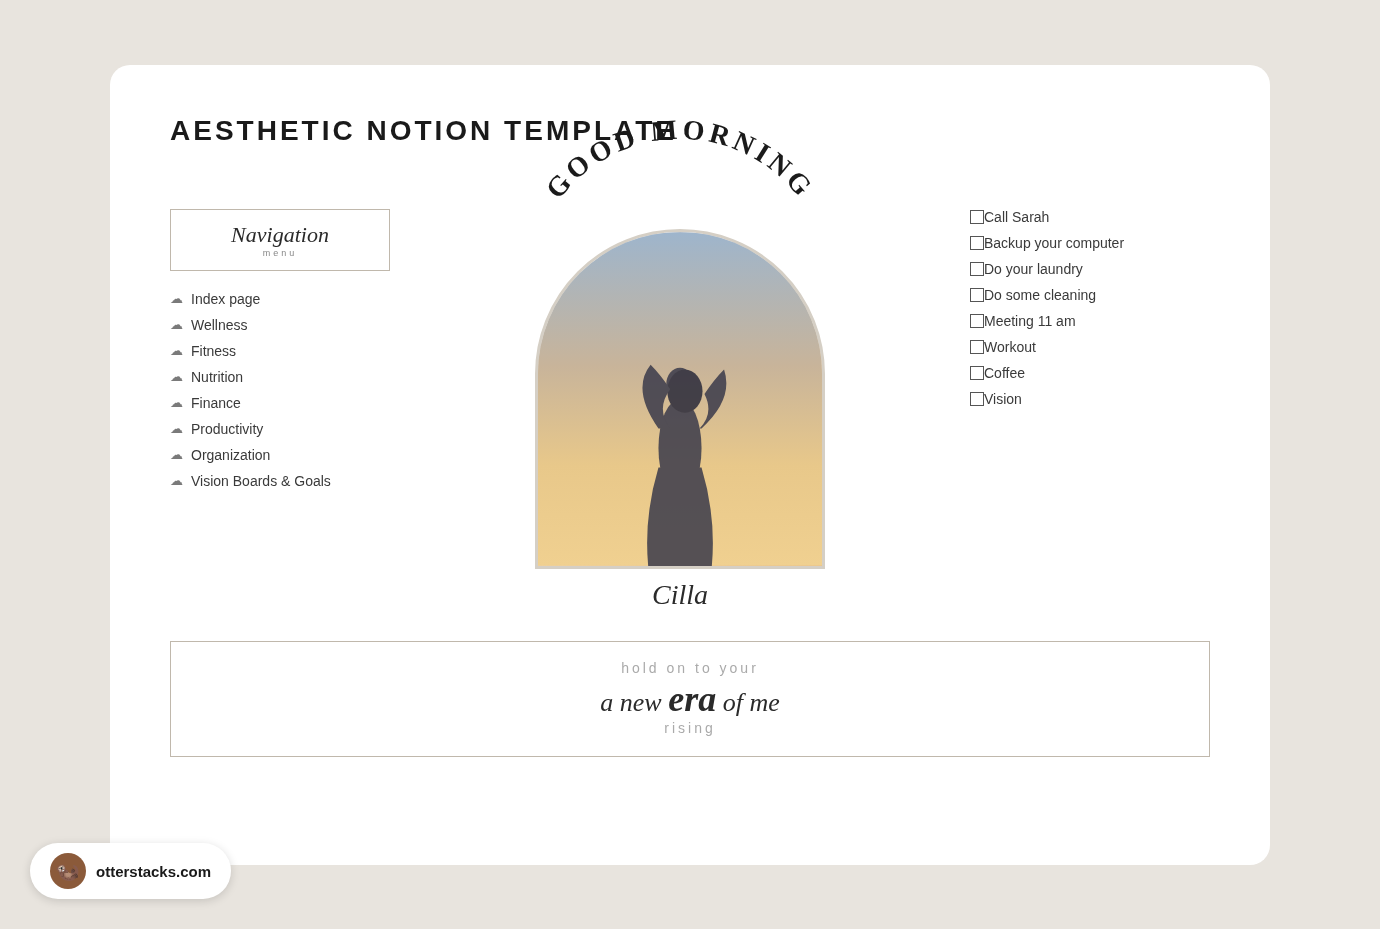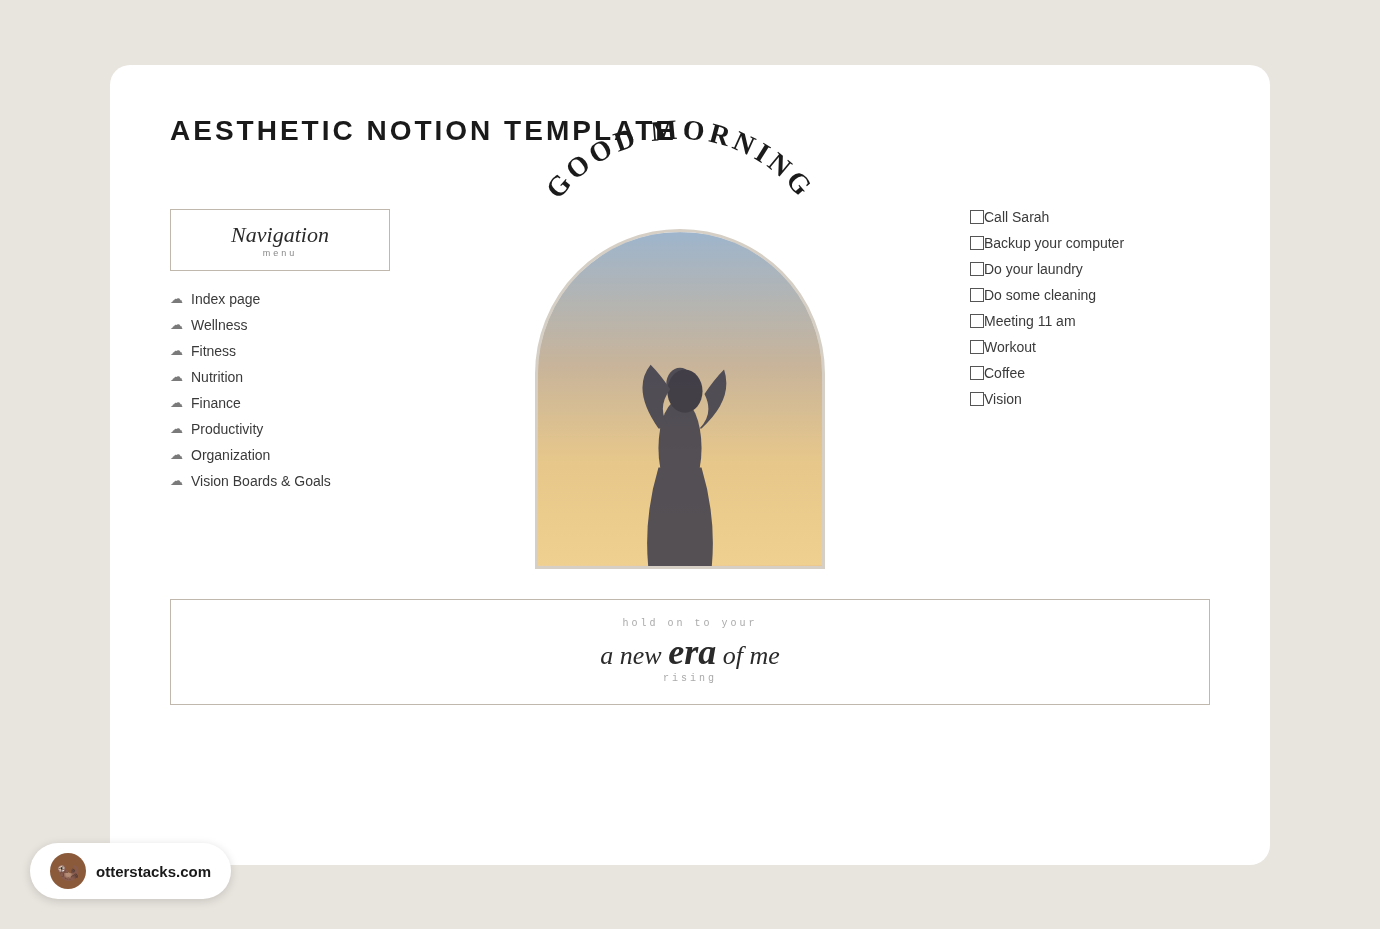--- a/index.html
+++ b/index.html
@@ -199,24 +199,24 @@
 
     
     .bottom-banner {
       border: 1.5px solid #c0b8ac;
       margin-top: 30px;
       padding: 18px 40px;
       text-align: center;
     }
 
     .bottom-banner-sub {
-      font-size: 10px;
+      font-size: 14px;
       letter-spacing: 3px;
       color: #aaa;
-      font-family: Liberation Mono, monospace;
+      font-family: Liberation Sans, sans-serif;
       display: block;
       margin-bottom: 2px;
     }
 
     .bottom-banner-text {
       font-family: Georgia, serif;
       font-size: 26px;
       color: #2a2a2a;
       font-style: italic;
     }
@@ -358,20 +358,21 @@
                   <path d="M-22,-100 Q-50,-140 -30,-165 Q-20,-155 -10,-140 Q-25,-120 -10,-100 Z" fill="#3a3a4a"></path>
 
                   <path d="M22,-100 Q55,-130 45,-160 Q35,-150 25,-135 Q35,-115 20,-100 Z" fill="#3a3a4a"></path>
 
                   <path d="M-22,-60 Q-40,0 -30,60 Q0,50 30,60 Q40,0 22,-60 Z" fill="#3a3a4a"></path>
                 </g>
               </svg>
             </div>
           </div>
 
+          <div class="arch-name">Cilla</div>
         </div>
       </div>
     </div>
 
     <div class="todo-panel">
       <ul class="todo-items">
         <li class="todo-item">
           <div class="checkbox"></div>
           <span>Call Sarah</span>
         </li>

